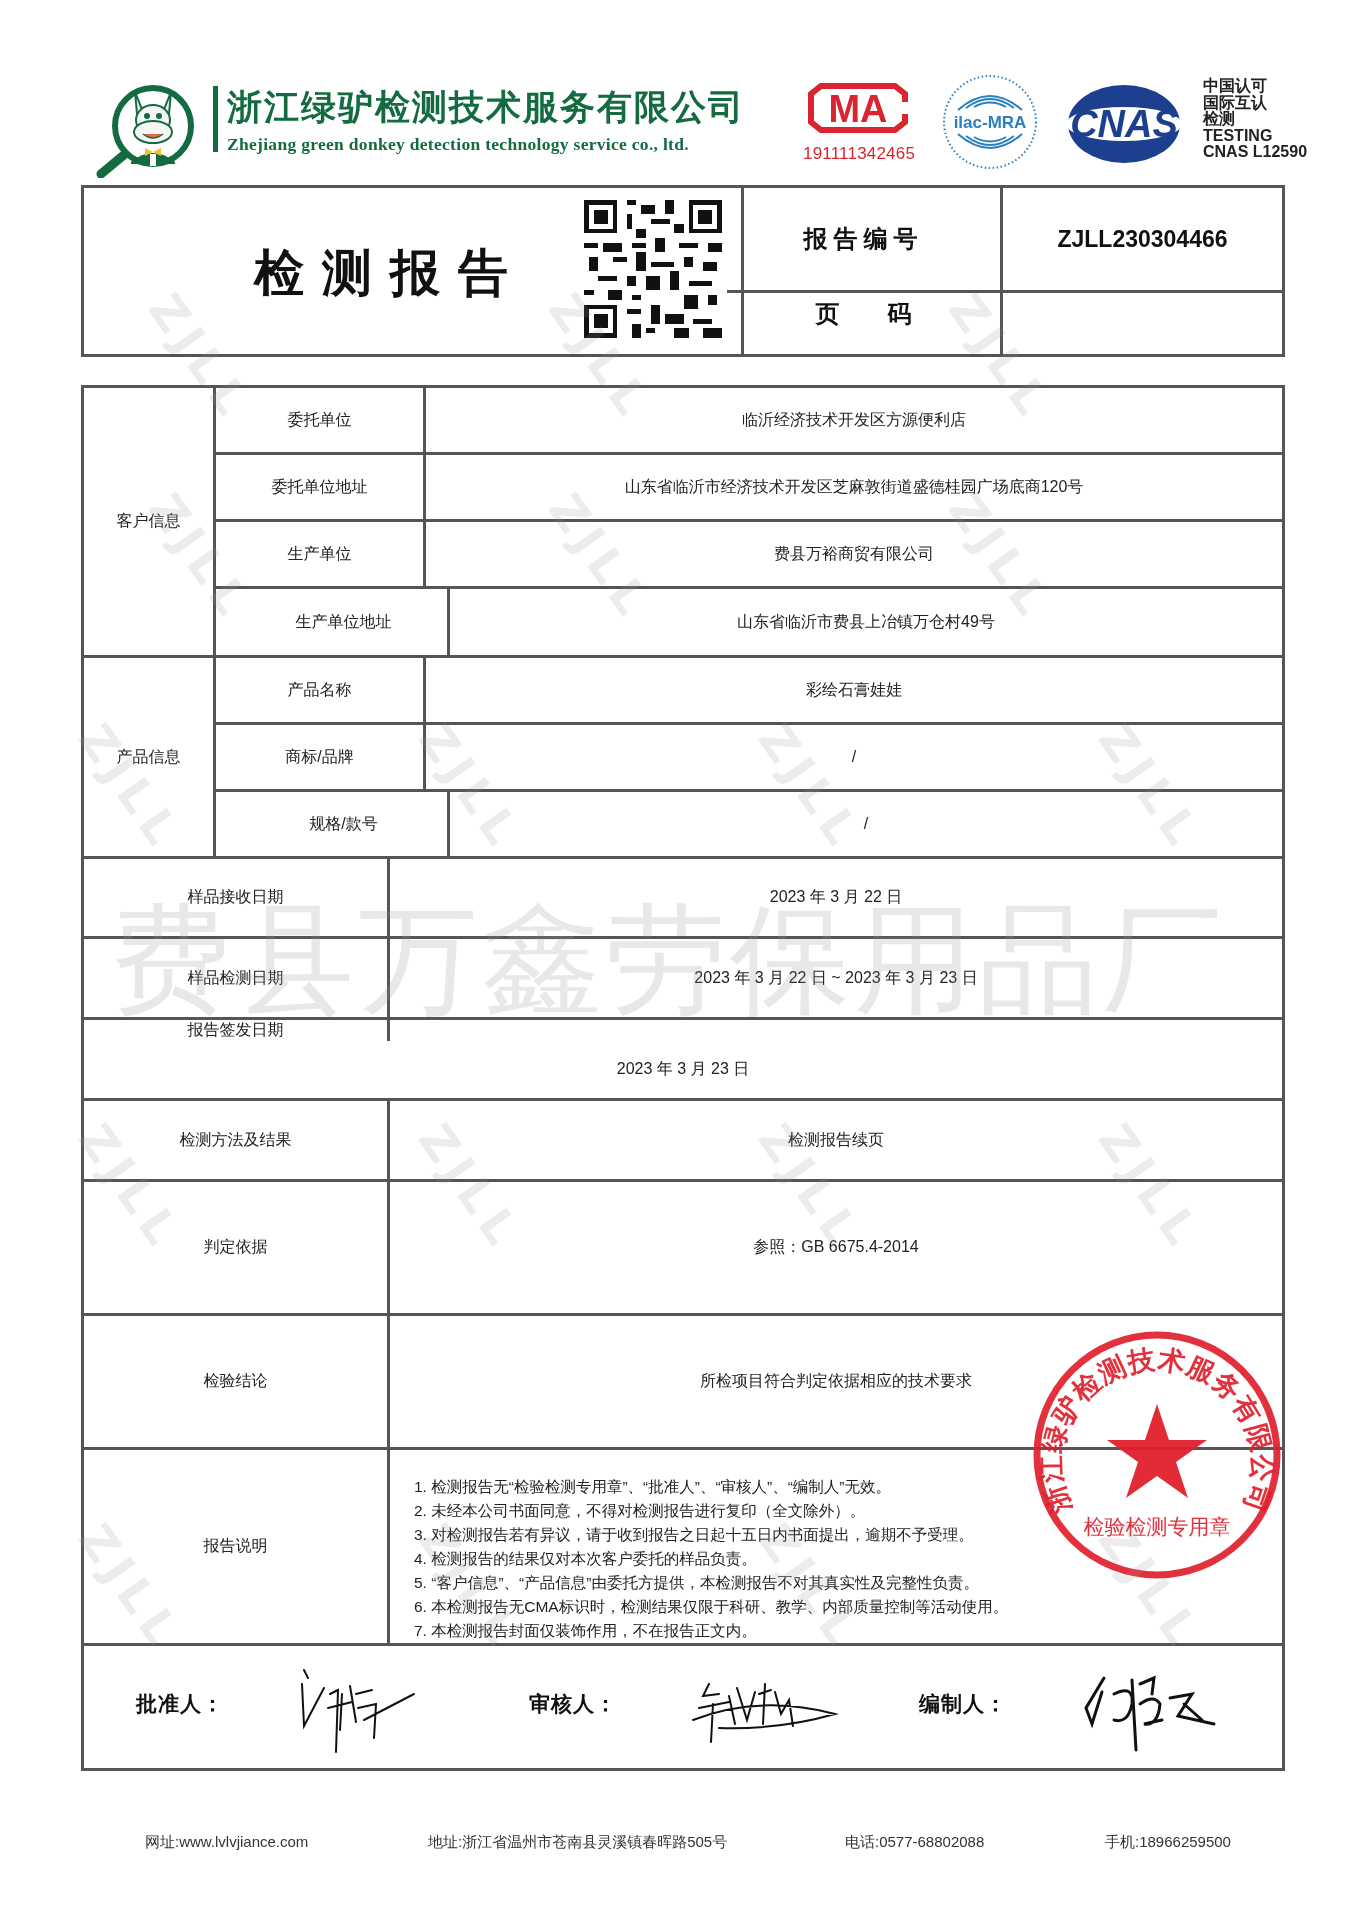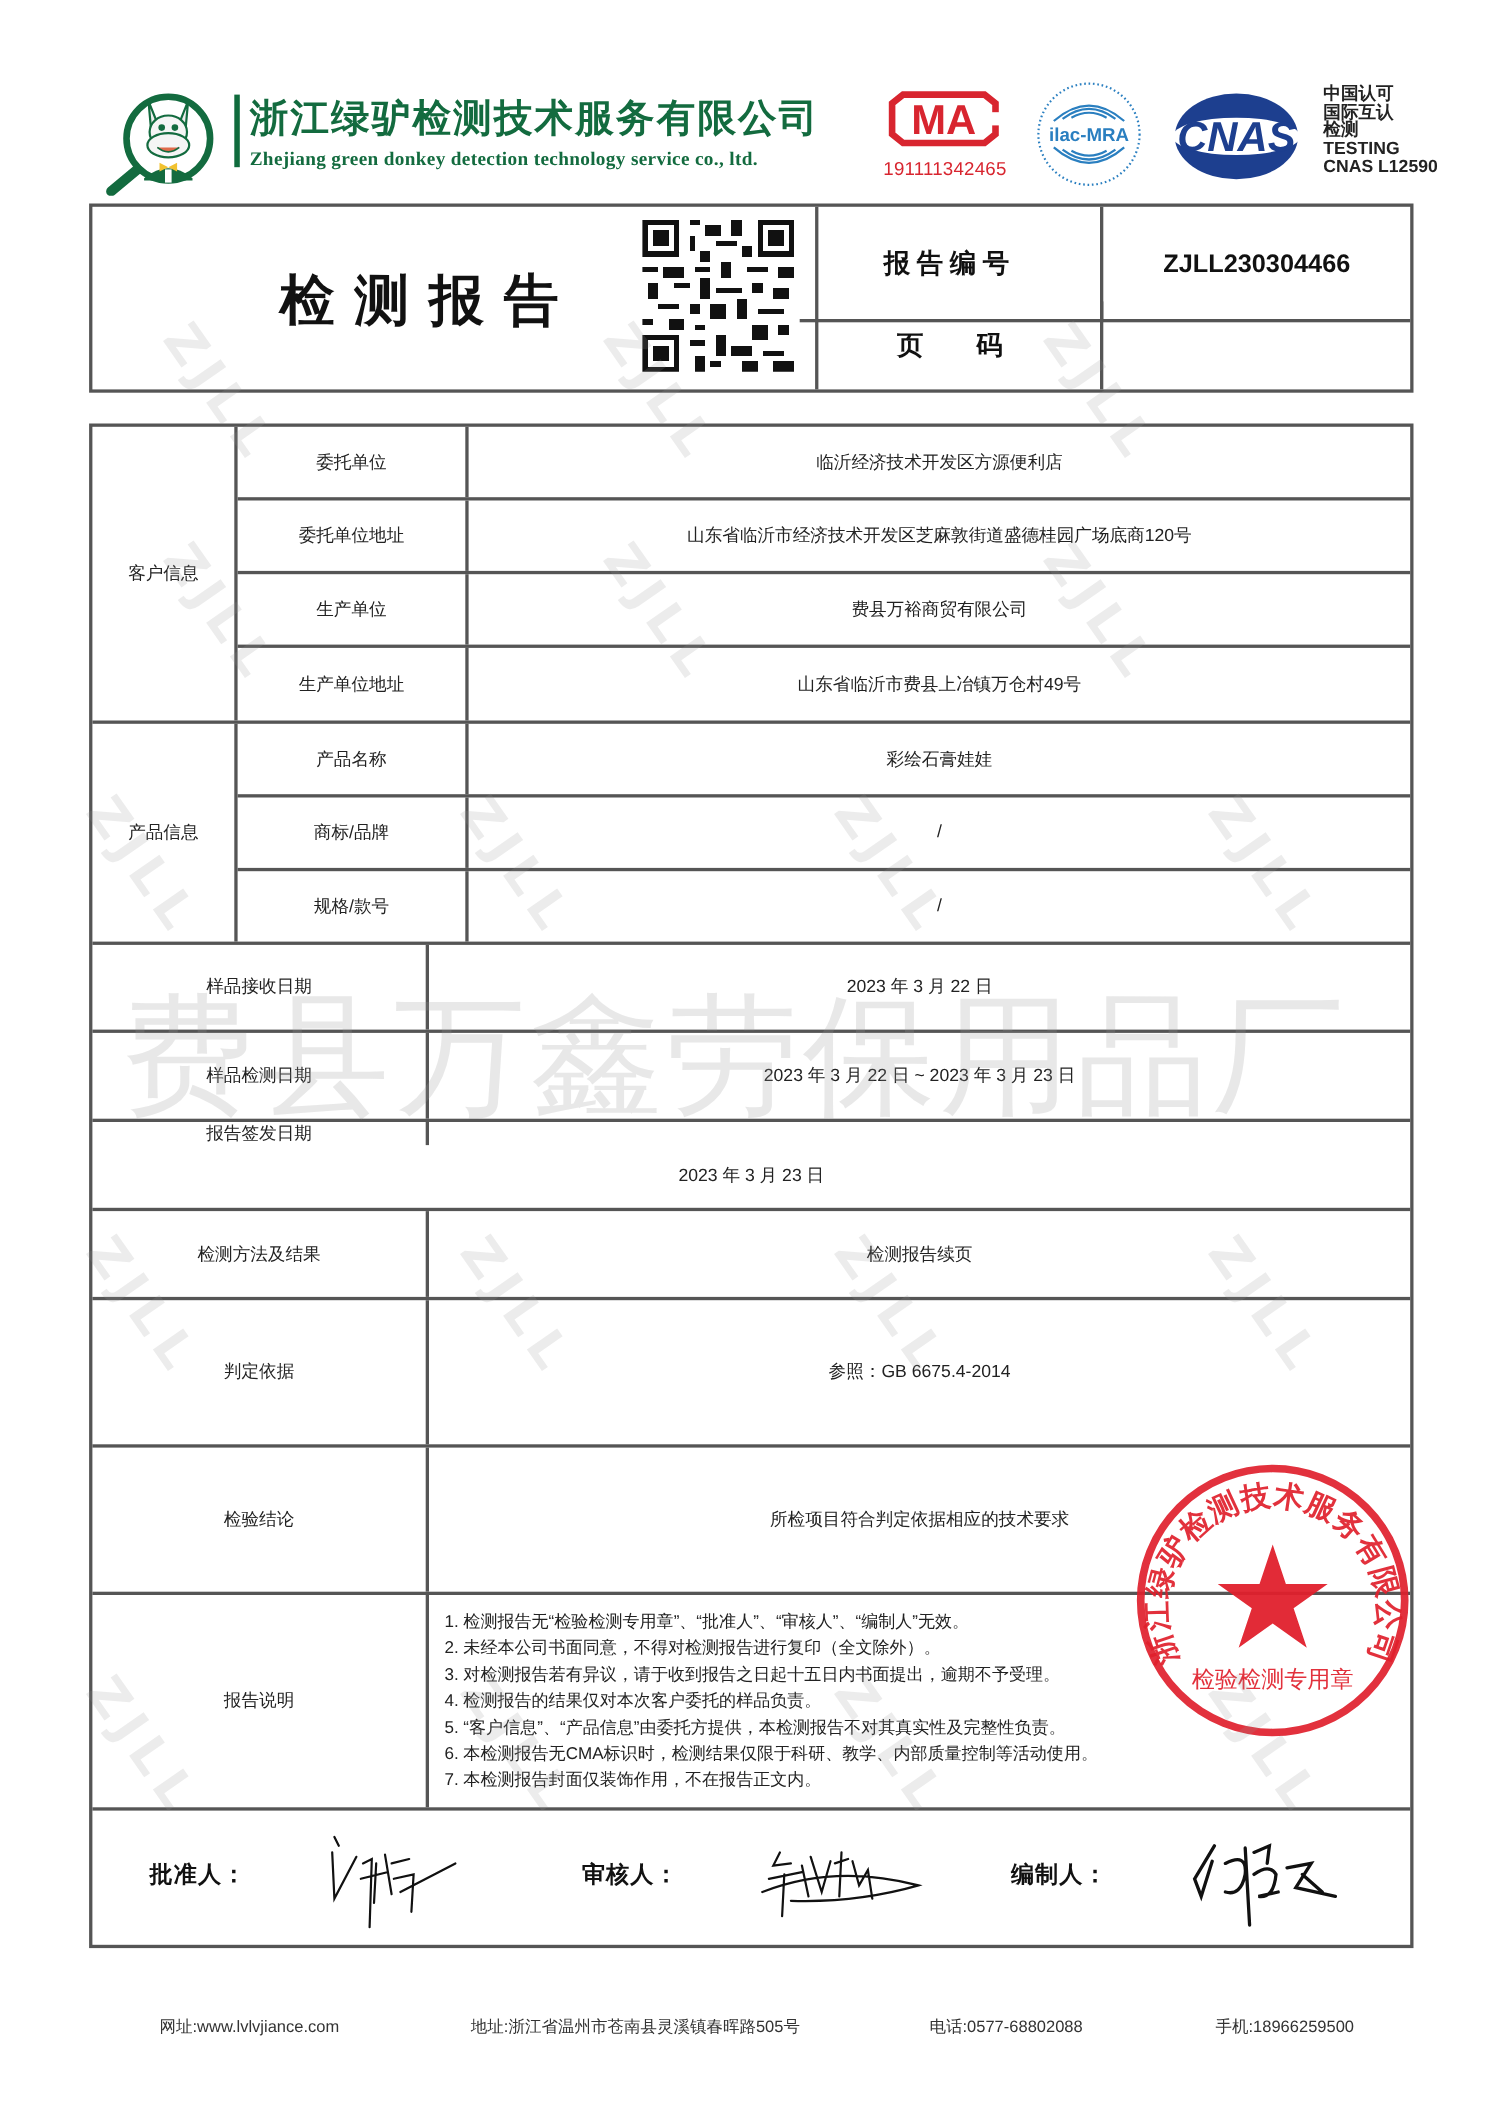--- a/index.html
+++ b/index.html
@@ -37,23 +37,23 @@
   .maintable { position: absolute; left: 81px; top: 385px; width: 1204px; border: 3px solid #555; }
   .row { position: relative; display: flex; border-bottom: 3px solid #555; }
   .row:last-child { border-bottom: none; }
   .cell { display: flex; align-items: center; justify-content: center; font-size: 16px; color: #222; text-align: center; }
   .c-group { width: 132px; border-right: 3px solid #555; }
   .c-sub { width: 210px; border-right: 3px solid #555; }
   .c-label { width: 306px; border-right: 3px solid #555; }
   .c-val { flex: 1; }
   .sub-rows { flex: 1; display: flex; flex-direction: column; }
   .sub-row { display: flex; border-bottom: 3px solid #555; }
-  .sub-row:last-child { border-bottom: none; }
-
-  .notes { flex: 1; display: flex; flex-direction: column; justify-content: center; padding-left: 14px; font-size: 15.5px; line-height: 24px; color: #222; text-align: left; }
+  .sub-row:last-child { border-bottom: none; padding-left: 24px; }
+
+  .notes { flex: 1; display: flex; flex-direction: column; justify-content: flex-end; padding-left: 24px; font-size: 15.5px; line-height: 24px; color: #222; text-align: left; }
   .notes div { white-space: nowrap; }
 
   .sig-row { height: 122px; display: flex; align-items: center; }
   .sig-lbl { position: absolute; top: 44px; font-size: 21px; font-weight: bold; color: #111; letter-spacing: 1px; }
   .sig { position: absolute; top: 18px; }
 
   
   .stamp { position: absolute; left: 1028px; top: 1326px; width: 258px; height: 258px; }
 
   

